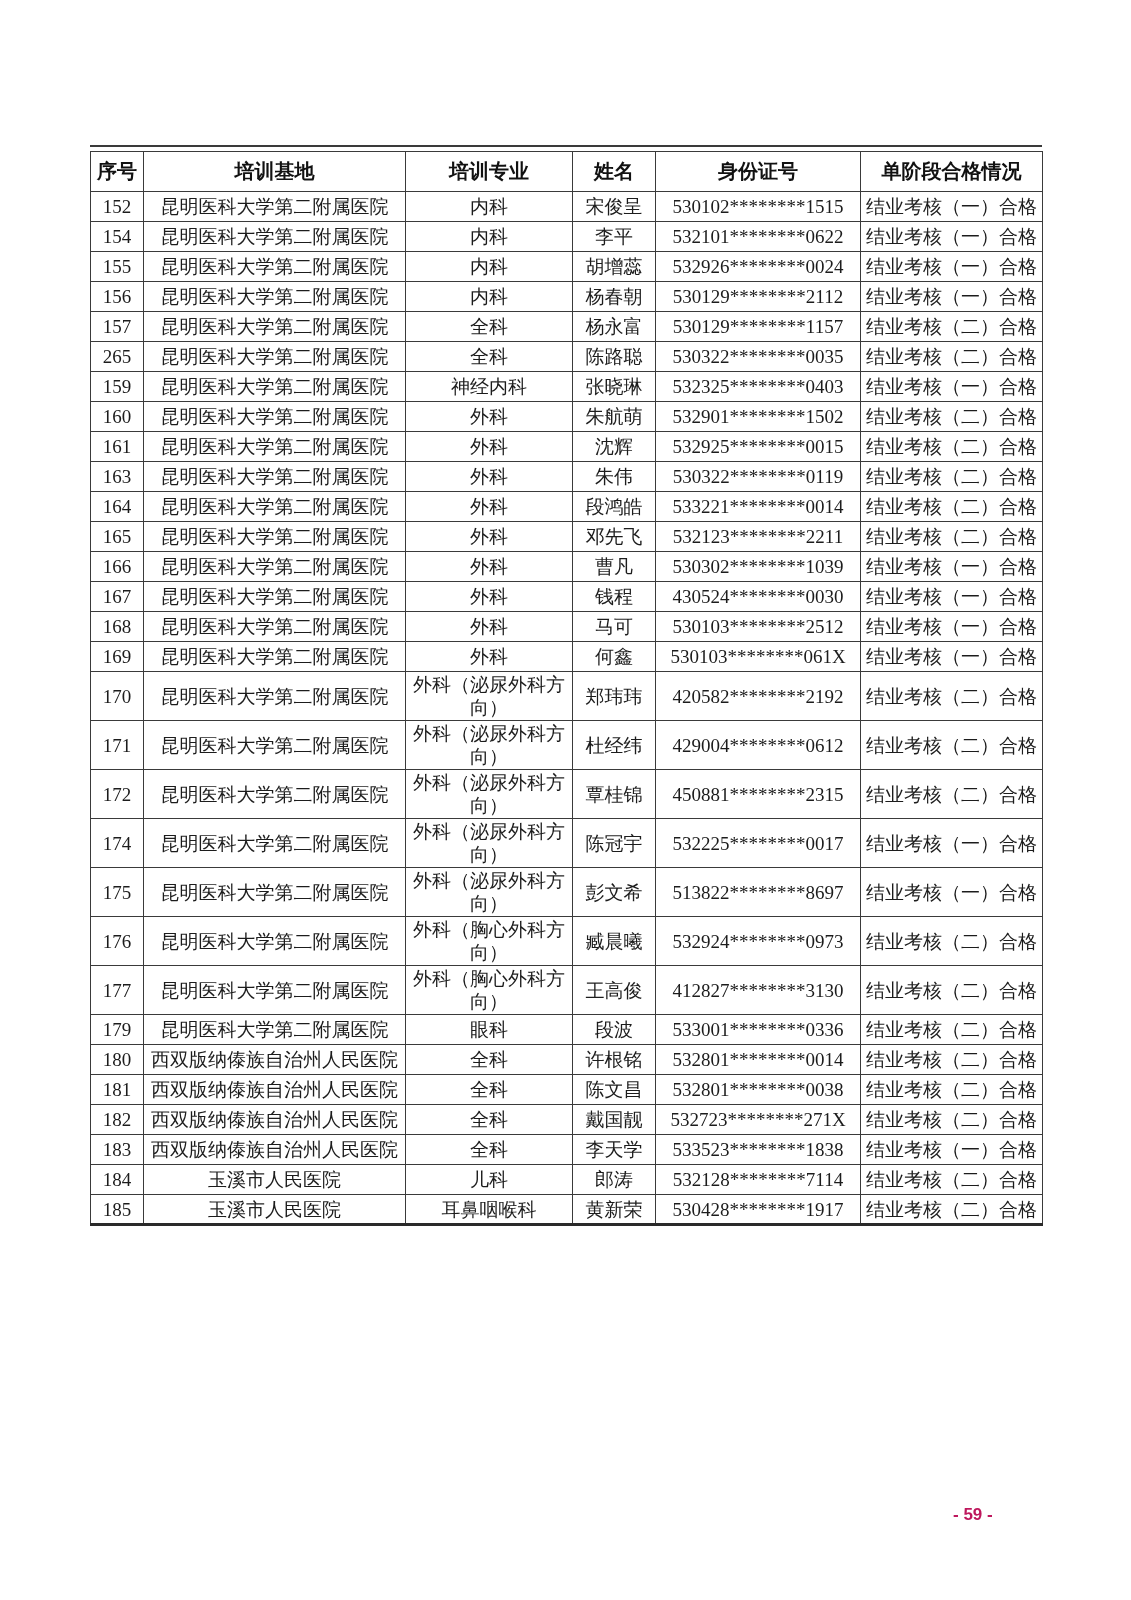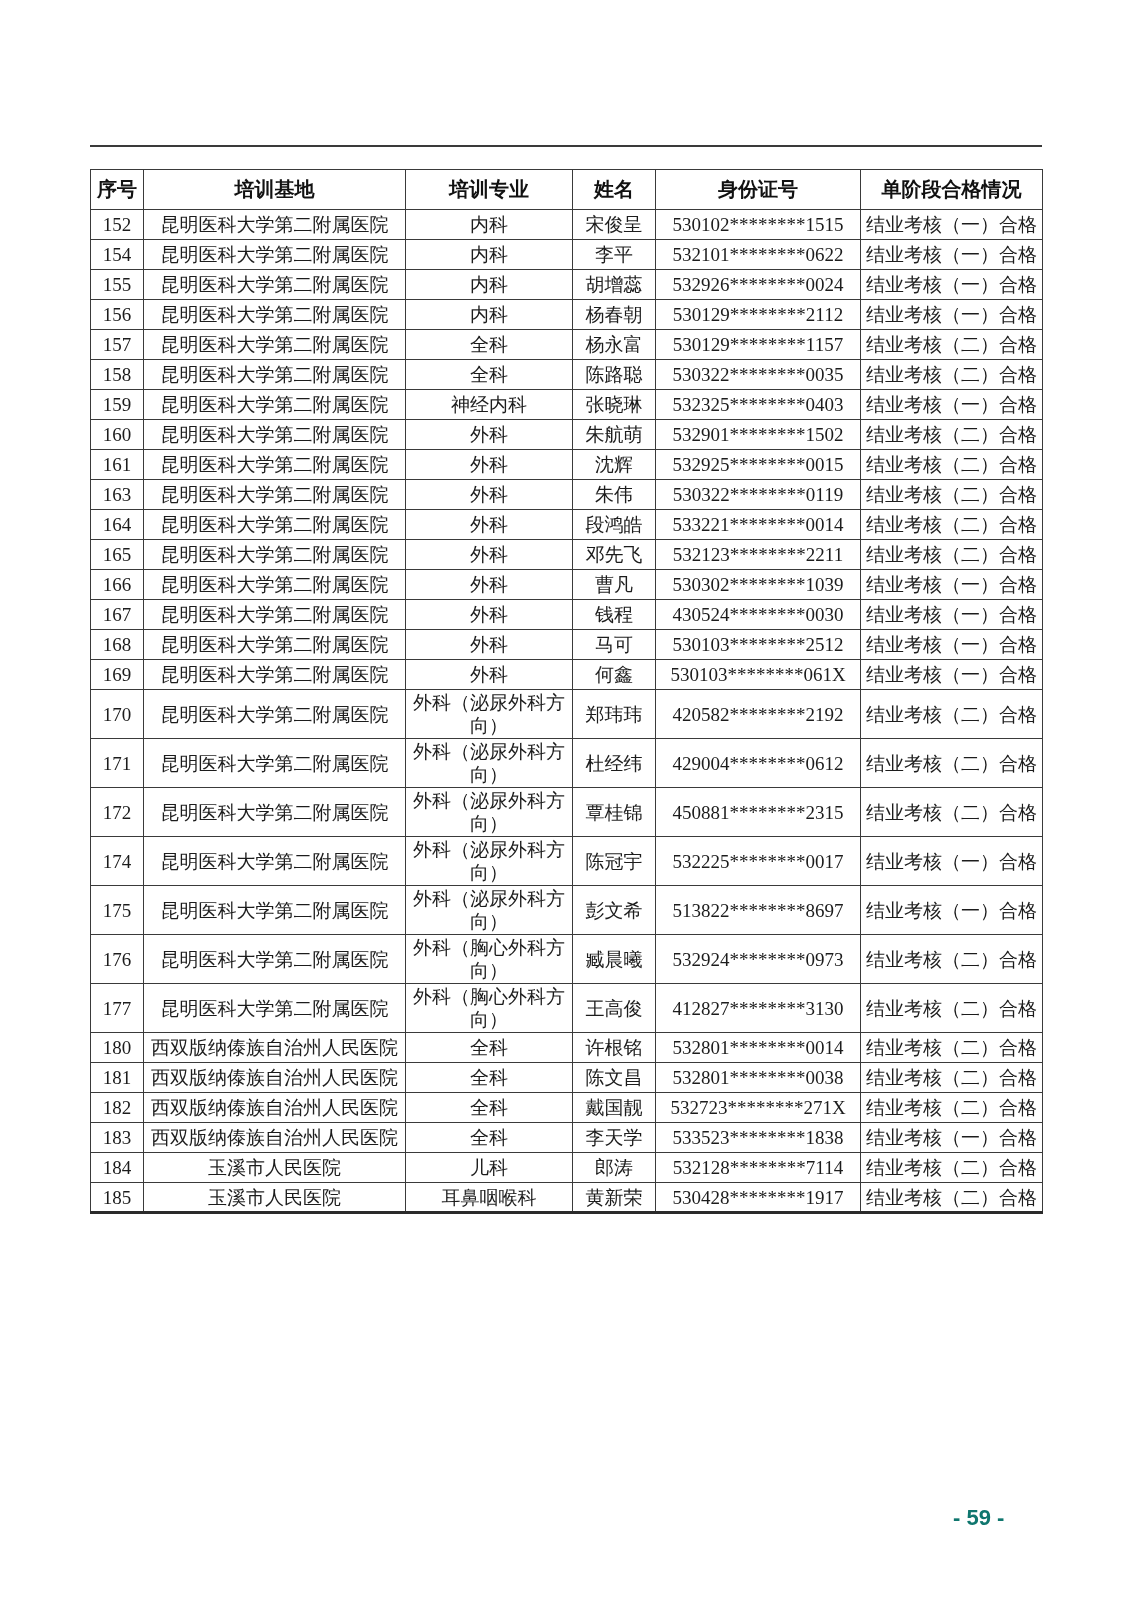--- a/index.html
+++ b/index.html
@@ -23,21 +23,21 @@
   }
   .top-rule {
     width: 952px;
     height: 2px;
     background: #3a3a3a;
   }
   table.roster {
     border-collapse: collapse;
     table-layout: fixed;
     width: 952px;
-    margin-top: 22px;
+    margin-top: 4px;
     border-bottom: 3px solid #2a2a2a;
   }
   table.roster th,
   table.roster td {
     border: 1px solid #3a3a3a;
     text-align: center;
     vertical-align: middle;
     padding: 1px 2px;
     font-size: 19px;
     line-height: 23px;
@@ -57,22 +57,22 @@
   }
   .c-id {
     letter-spacing: 0px;
   }
   .footer-pagenum {
     position: absolute;
     left: 953px;
     top: 1505px;
     font-family: "Liberation Sans", "DejaVu Sans", sans-serif;
     font-weight: bold;
-    font-size: 22px;
-    color: #0f766e;
+    font-size: 17px;
+    color: #be185d;
     white-space: pre;
   }
 </style>
 </head>
 <body>
 
 <div class="table-wrap">
   <div class="top-rule"></div>
   <table class="roster">
     <colgroup>
@@ -128,21 +128,21 @@
   </tr>
         <tr>
     <td class="c-no">157</td>
     <td class="c-base">昆明医科大学第二附属医院</td>
     <td class="c-major">全科</td>
     <td class="c-name">杨永富</td>
     <td class="c-id">530129********1157</td>
     <td class="c-status">结业考核（二）合格</td>
   </tr>
         <tr>
-    <td class="c-no">158</td>
+    <td class="c-no">265</td>
     <td class="c-base">昆明医科大学第二附属医院</td>
     <td class="c-major">全科</td>
     <td class="c-name">陈路聪</td>
     <td class="c-id">530322********0035</td>
     <td class="c-status">结业考核（二）合格</td>
   </tr>
         <tr>
     <td class="c-no">159</td>
     <td class="c-base">昆明医科大学第二附属医院</td>
     <td class="c-major">神经内科</td>
@@ -269,20 +269,28 @@
     <td class="c-name">臧晨曦</td>
     <td class="c-id">532924********0973</td>
     <td class="c-status">结业考核（二）合格</td>
   </tr>
         <tr>
     <td class="c-no">177</td>
     <td class="c-base">昆明医科大学第二附属医院</td>
     <td class="c-major">外科（胸心外科方向）</td>
     <td class="c-name">王高俊</td>
     <td class="c-id">412827********3130</td>
+    <td class="c-status">结业考核（二）合格</td>
+  </tr>
+        <tr>
+    <td class="c-no">179</td>
+    <td class="c-base">昆明医科大学第二附属医院</td>
+    <td class="c-major">眼科</td>
+    <td class="c-name">段波</td>
+    <td class="c-id">533001********0336</td>
     <td class="c-status">结业考核（二）合格</td>
   </tr>
         <tr>
     <td class="c-no">180</td>
     <td class="c-base">西双版纳傣族自治州人民医院</td>
     <td class="c-major">全科</td>
     <td class="c-name">许根铭</td>
     <td class="c-id">532801********0014</td>
     <td class="c-status">结业考核（二）合格</td>
   </tr>

